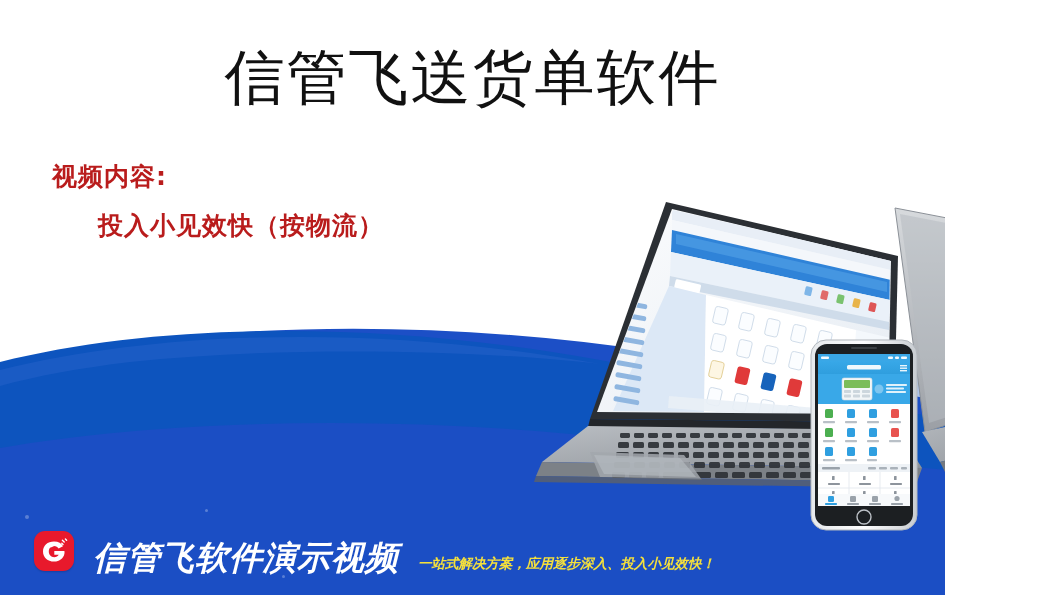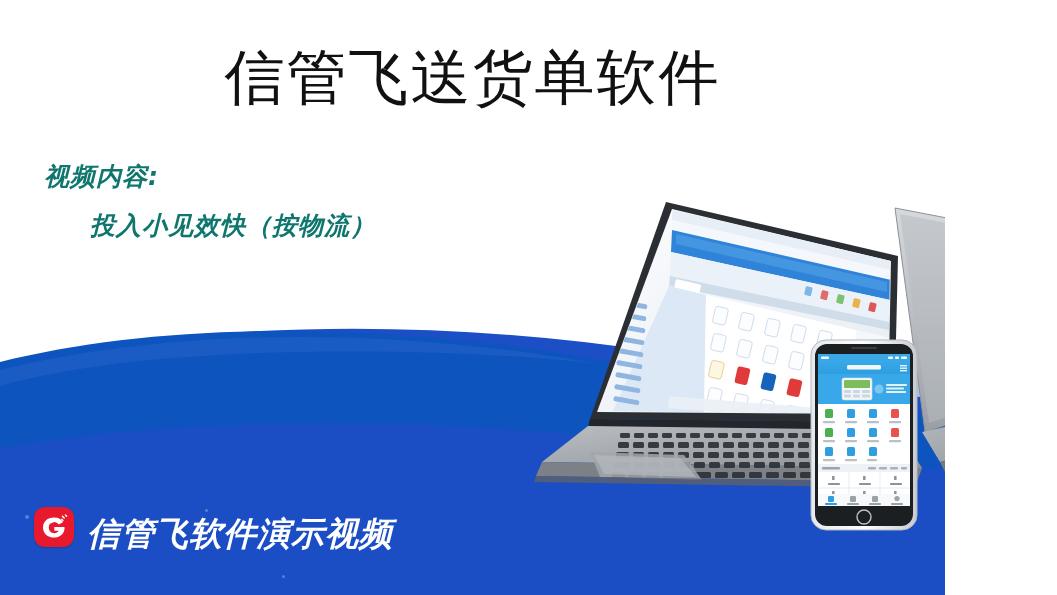--- a/index.html
+++ b/index.html
@@ -31,43 +31,42 @@
     letter-spacing:2px;
     color:#111111;
     font-weight:400;
     font-family:"DejaVu Sans","Liberation Sans",sans-serif;
     white-space:nowrap;
   }
 
   
   .content-block {
     position:absolute;
-    left:44px; top:160px;
-    color:#0f766e;
-    font-style:italic;
+    left:52px; top:160px;
+    color:#b91c1c;
     font-weight:600;
     font-family:"DejaVu Sans","Liberation Sans",sans-serif;
   }
   .content-block .line1 { font-size:25px; letter-spacing:1px; }
   .content-block .line2 { font-size:25px; letter-spacing:1px; margin-top:16px; padding-left:46px; }
 
   
   .devices { position:absolute; left:470px; top:200px; width:587px; height:340px; }
   .devices svg { display:block; }
 
   
   .banner {
     position:absolute;
     left:0; bottom:0;
     width:1057px; height:92px;
   }
   .banner-inner {
     position:absolute;
-    left:34px; bottom:48px;
-    display:flex; align-items:flex-end; gap:13px;
+    left:34px; bottom:24px;
+    display:flex; align-items:flex-end; gap:19px;
   }
   .logo-badge {
     width:40px; height:40px;
     border-radius:11px;
     background:#E8192C;
     position:relative;
     flex:0 0 auto;
     box-shadow:0 1px 2px rgba(0,0,0,.18);
   }
   .logo-badge svg { position:absolute; left:0; top:0; }
@@ -481,16 +480,17 @@
                    L24.6,17.4 C23.6,15.9 22.1,15 20,15 C17,15 14.8,17.3 14.8,20.5
                    C14.8,23.8 17.1,26.2 20.2,26.2 C22.3,26.2 23.9,25.3 24.7,23.7
                    L20.3,23.7 L20.3,19.9 L30.4,19.9 C30.6,20.9 30.6,21.7 30.4,22.8
                    C29.6,27.3 25.6,30.6 20.1,30.6 C13.5,30.6 9,26.5 9,20.5 Z" fill="#ffffff"></path>
           <path d="M15,13.5 C19,11.5 24,12 27.5,14.5 C25,14 21.5,14.3 19,15.6
                    C17.2,16.5 16,17.6 15,13.5 Z" fill="#ffffff"></path>
           <path d="M28.4,9.2 L30.2,11.0 M31.4,8.0 L32.6,9.2 M27.8,12.2 L29.0,13.4" stroke="#ffffff" stroke-width="1.4" stroke-linecap="round"></path>
         </svg>
       </div>
       <span class="brand-text">信管飞软件演示视频</span>
+      <span class="tagline">一站式解决方案，应用逐步深入、投入小见效快！</span>
     </div>
   </div>
 
 </div>
 
 </body></html>

